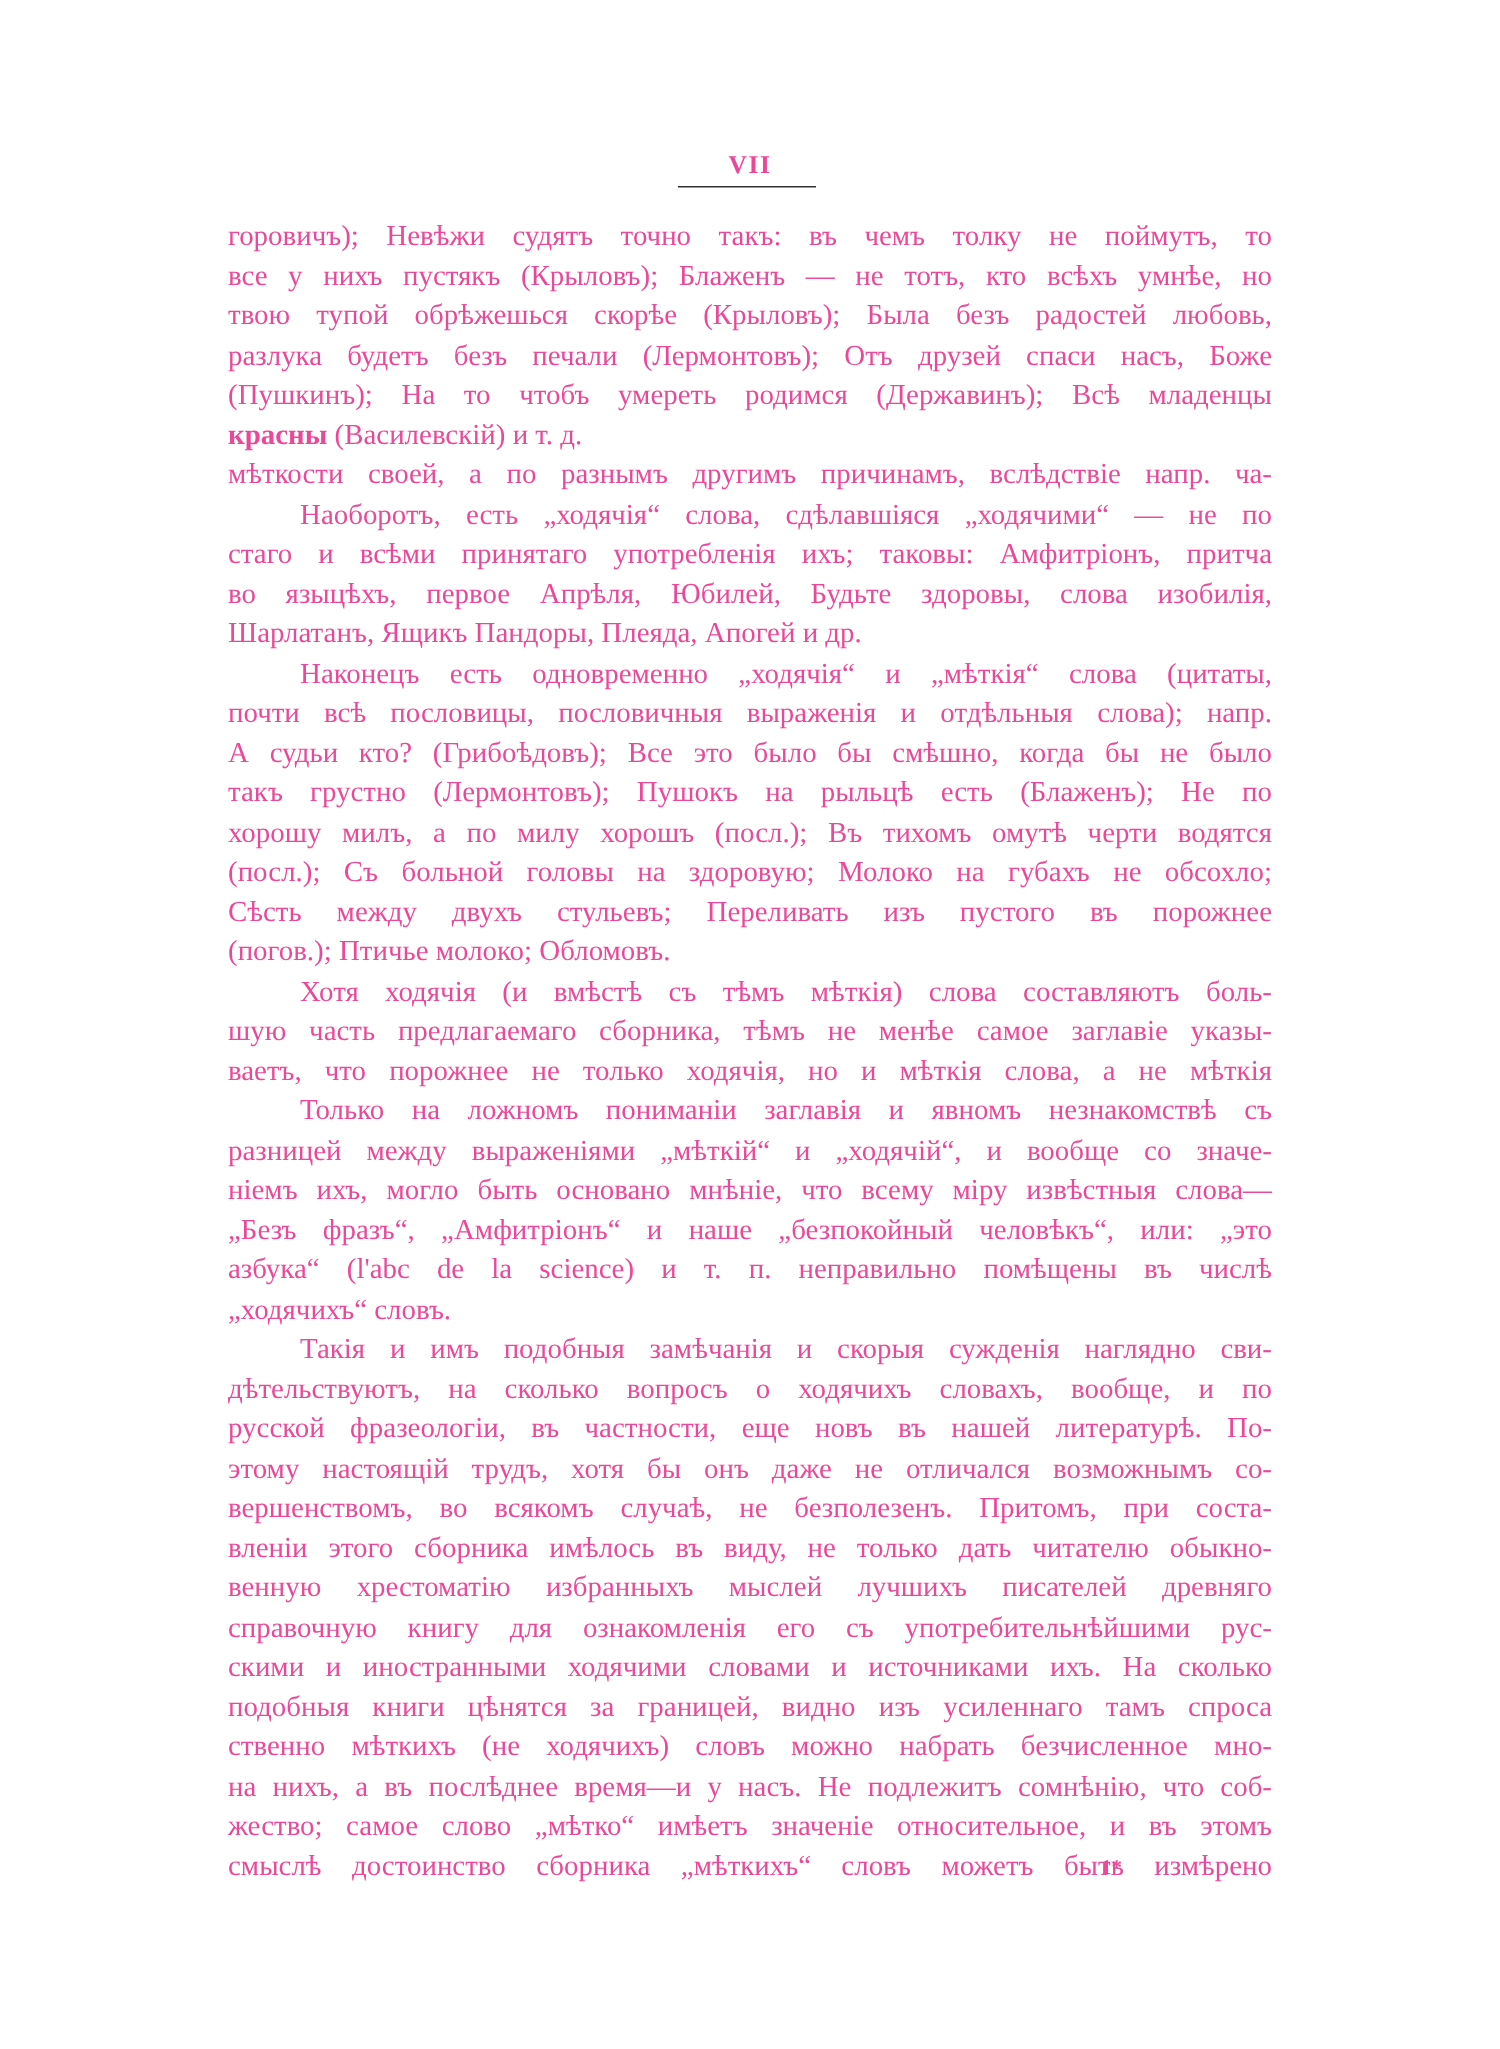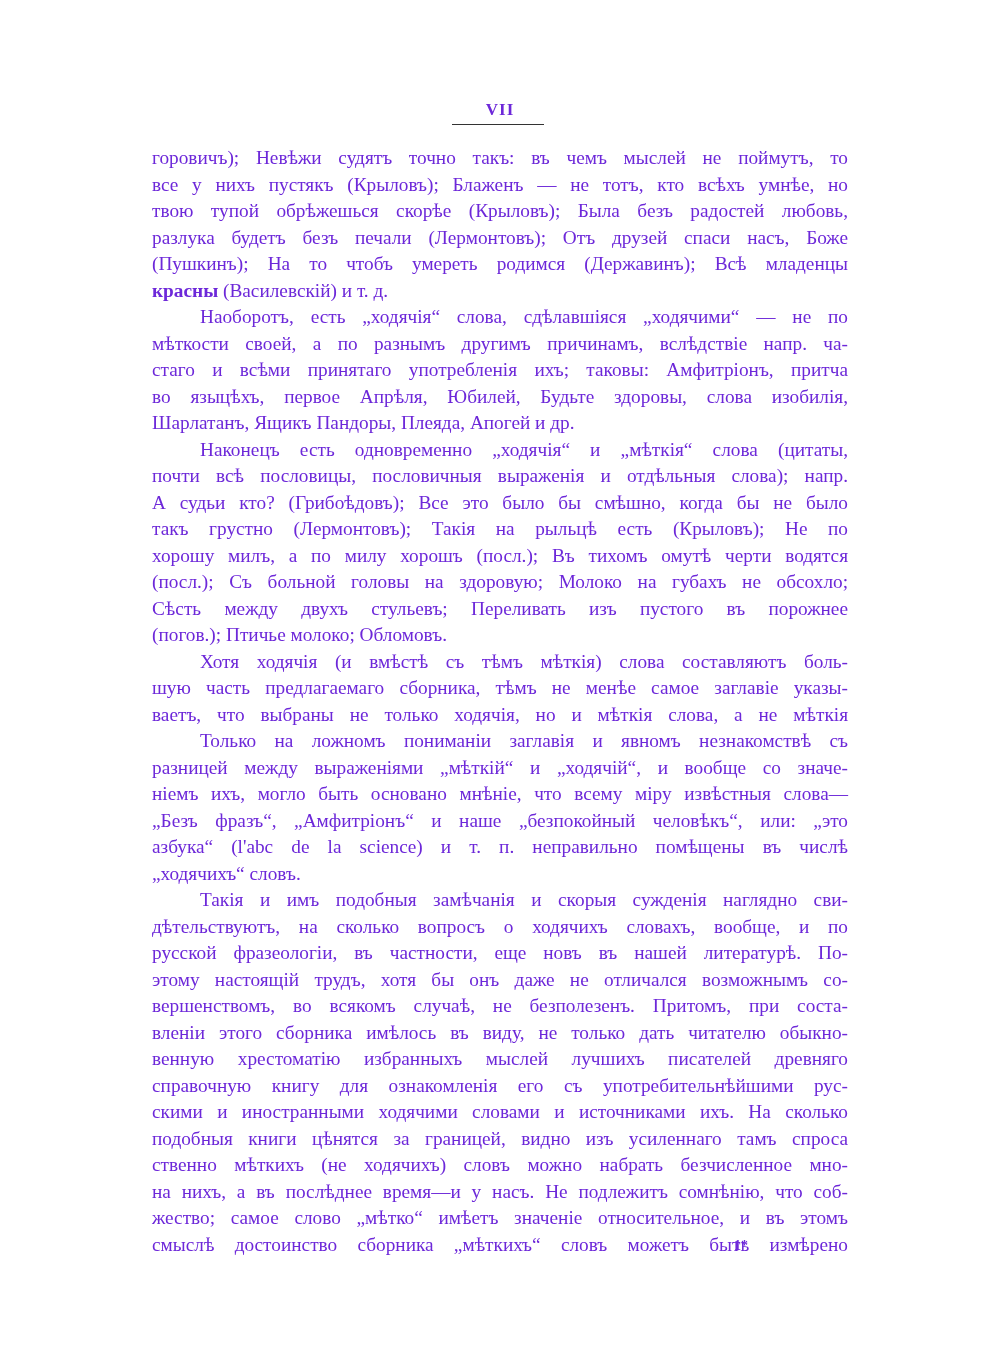--- a/index.html
+++ b/index.html
@@ -1,62 +1,62 @@
 <!DOCTYPE html>
 <html><head>
 <meta charset="utf-8">
 <style>
   html, body { margin: 0; padding: 0; background: #ffffff; }
   body { width: 1000px; height: 1366px; position: relative; overflow: hidden; }
-  .page { position: absolute; left: 0; top: 0; width: 1000px; height: 1366px; background: #fff; color: #6d28d9; }
+  .page { position: absolute; left: 0; top: 0; width: 1000px; height: 1366px; background: #fff; color: #ec4899; }
   .folio { position: absolute; top: 100px; left: 0; width: 1000px; text-align: center;
     font-family: "Liberation Serif", serif; font-weight: bold; font-size: 17px; letter-spacing: 1px; }
   .rule { position: absolute; top: 124px; left: 452px; width: 92px; height: 1px; background: #333; }
   .body-text { position: absolute; top: 145px; left: 152px; width: 696px;
     font-family: "Liberation Serif", serif; font-size: 19.3px; line-height: 26.5px;
     text-align: justify; }
   .line { display: block; text-align: justify; text-align-last: justify; white-space: nowrap; height: 26.5px; }
   .line.last { text-align-last: left; }
   .line.indent { padding-left: 48px; }
   .italic-bold { font-weight: bold; }
   .signature { position: absolute; top: 1238px; left: 734px; font-family: "Liberation Serif", serif; font-size: 14px; font-weight: bold; }
 </style>
 </head>
 <body>
 
 <div class="page">
   <div class="folio">VII</div>
   <div class="rule"></div>
 
   <div class="body-text">
-    <span class="line">горовичъ); Невѣжи судятъ точно такъ: въ чемъ мыслей не поймутъ, то</span>
+    <span class="line">горовичъ); Невѣжи судятъ точно такъ: въ чемъ толку не поймутъ, то</span>
     <span class="line">все у нихъ пустякъ (Крыловъ); Блаженъ — не тотъ, кто всѣхъ умнѣе, но</span>
     <span class="line">твою тупой обрѣжешься скорѣе (Крыловъ); Была безъ радостей любовь,</span>
     <span class="line">разлука будетъ безъ печали (Лермонтовъ); Отъ друзей спаси насъ, Боже</span>
     <span class="line">(Пушкинъ); На то чтобъ умереть родимся (Державинъ); Всѣ младенцы</span>
     <span class="line last"><span class="italic-bold">красны</span><span> (Василевскій) и т. д.</span></span>
 
+    <span class="line">мѣткости своей, а по разнымъ другимъ причинамъ, вслѣдствіе напр. ча-</span>
     <span class="line indent">Наоборотъ, есть „ходячія“ слова, сдѣлавшіяся „ходячими“ — не по</span>
-    <span class="line">мѣткости своей, а по разнымъ другимъ причинамъ, вслѣдствіе напр. ча-</span>
     <span class="line">стаго и всѣми принятаго употребленія ихъ; таковы: Амфитріонъ, притча</span>
     <span class="line">во языцѣхъ, первое Апрѣля, Юбилей, Будьте здоровы, слова изобилія,</span>
     <span class="line last">Шарлатанъ, Ящикъ Пандоры, Плеяда, Апогей и др.</span>
 
     <span class="line indent">Наконецъ есть одновременно „ходячія“ и „мѣткія“ слова (цитаты,</span>
     <span class="line">почти всѣ пословицы, пословичныя выраженія и отдѣльныя слова); напр.</span>
     <span class="line">А судьи кто? (Грибоѣдовъ); Все это было бы смѣшно, когда бы не было</span>
-    <span class="line">такъ грустно (Лермонтовъ); Такія на рыльцѣ есть (Крыловъ); Не по</span>
+    <span class="line">такъ грустно (Лермонтовъ); Пушокъ на рыльцѣ есть (Блаженъ); Не по</span>
     <span class="line">хорошу милъ, а по милу хорошъ (посл.); Въ тихомъ омутѣ черти водятся</span>
     <span class="line">(посл.); Съ больной головы на здоровую; Молоко на губахъ не обсохло;</span>
     <span class="line">Сѣсть между двухъ стульевъ; Переливать изъ пустого въ порожнее</span>
     <span class="line last">(погов.); Птичье молоко; Обломовъ.</span>
 
     <span class="line indent">Хотя ходячія (и вмѣстѣ съ тѣмъ мѣткія) слова составляютъ боль-</span>
     <span class="line">шую часть предлагаемаго сборника, тѣмъ не менѣе самое заглавіе указы-</span>
-    <span class="line">ваетъ, что выбраны не только ходячія, но и мѣткія слова, а не мѣткія</span>
+    <span class="line">ваетъ, что порожнее не только ходячія, но и мѣткія слова, а не мѣткія</span>
 
     <span class="line indent">Только на ложномъ пониманіи заглавія и явномъ незнакомствѣ съ</span>
     <span class="line">разницей между выраженіями „мѣткій“ и „ходячій“, и вообще со значе-</span>
     <span class="line">ніемъ ихъ, могло быть основано мнѣніе, что всему міру извѣстныя слова—</span>
     <span class="line">„Безъ фразъ“, „Амфитріонъ“ и наше „безпокойный человѣкъ“, или: „это</span>
     <span class="line">азбука“ (l'abc de la science) и т. п. неправильно помѣщены въ числѣ</span>
     <span class="line last">„ходячихъ“ словъ.</span>
 
     <span class="line indent">Такія и имъ подобныя замѣчанія и скорыя сужденія наглядно сви-</span>
     <span class="line">дѣтельствуютъ, на сколько вопросъ о ходячихъ словахъ, вообще, и по</span>

